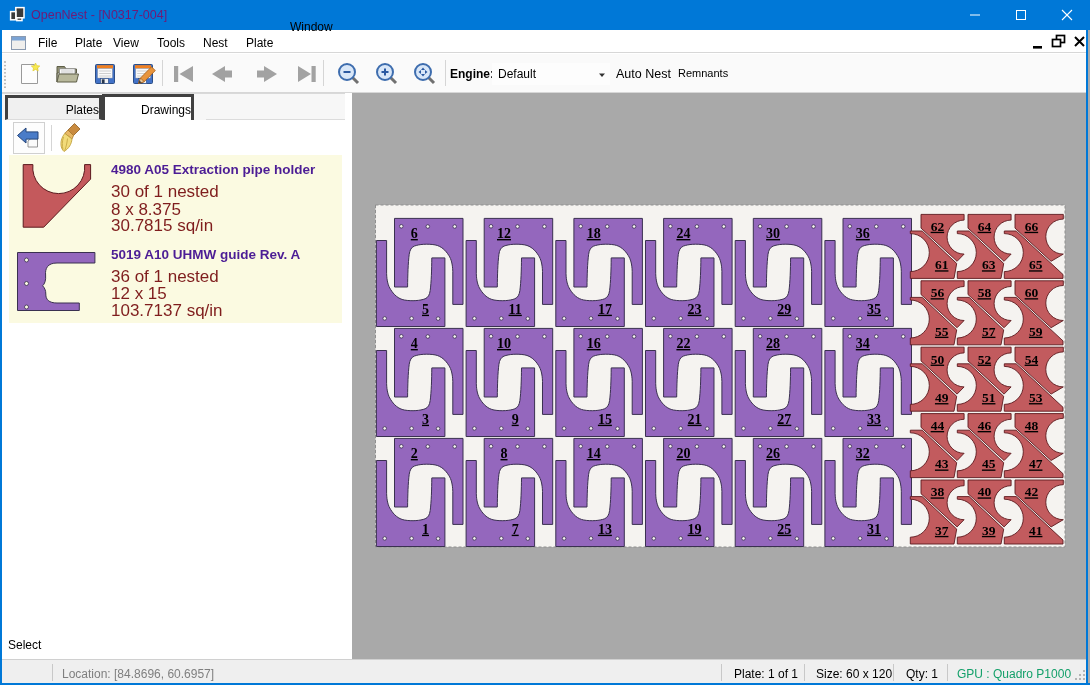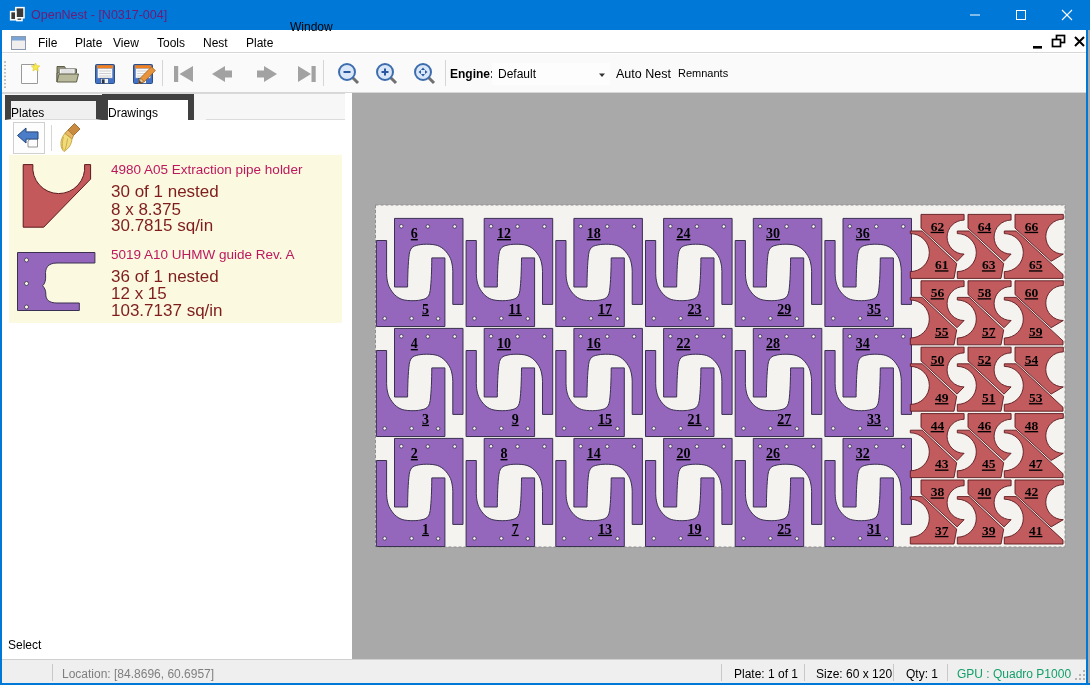--- a/index.html
+++ b/index.html
@@ -4,30 +4,30 @@
 *{margin:0;padding:0;box-sizing:border-box}
 body{width:1090px;height:685px;font-family:"Liberation Sans",sans-serif;overflow:hidden;position:relative;background:#fff}
 .abs{position:absolute}
 #titlebar{left:0;top:0;width:1090px;height:30px;background:#0078D7;color:#fff}
 #titletext{left:31px;top:8px;font-size:12.5px;color:#701a75}
 #menubar{left:2px;top:30px;width:1086px;height:23px;background:#fff;border-bottom:1px solid #D7D7D7}
 .menuitem{top:6px;font-size:12px;color:#000}
 #toolbar{left:2px;top:54px;width:1086px;height:39px;background:#FAFAFA;border-bottom:1px solid #D7D7D7}
 .tsep{top:6px;width:1px;height:26px;background:#D5D5D5}
 #tabstrip{left:2px;top:93px;width:343px;height:27px;background:#F7F7F7;border-top:1px solid #D9D9D9}
-.tab{top:2px;height:25px;font-size:12px;color:#000;text-align:left;border:6px solid #404040}
+.tab{top:2px;height:25px;font-size:12px;color:#000;text-align:right;border:3px solid #404040}
 #panel{left:2px;top:120px;width:343px;height:539px;background:#fff}
 #canvas{left:352px;top:93px;width:738px;height:566px;background:#A9A9A9}
 #statusbar{left:0;top:659px;width:1090px;height:26px;background:#EFEFEF;border-top:1px solid #D0D0D0;border-bottom:2px solid #0078D7;font-size:12px}
 .ssep{top:3px;width:1px;height:17px;background:#C8C8C8}
 .stext{font-size:12px;color:#000}
 .gray{color:#7F7F7F}
 #wleft{left:0;top:30px;width:2px;height:653px;background:#0078D7}
 #wright{left:1086px;top:30px;width:2px;height:653px;background:#0078D7}
-.itemtitle{font-size:13.5px;font-weight:normal;color:#be185d}
+.itemtitle{font-size:13.5px;font-weight:bold;color:#4c1d95}
 .itemline{font-size:17px;color:#7f1d1d}
 svg text{font-family:"Liberation Serif",serif;font-weight:bold;fill:#000;text-anchor:middle}
 </style></head><body>
 <div class="abs" id="titlebar"></div>
 <svg class="abs" style="left:9px;top:5px" width="18" height="18" viewBox="0 0 18 18">
 <rect x="6.8" y="2.6" width="8.2" height="10.2" fill="#3A3A3A" stroke="#fff" stroke-width="1.5"></rect>
 <rect x="1.6" y="6.6" width="5.2" height="8.2" fill="#3A3A3A" stroke="#fff" stroke-width="1.5"></rect>
 <rect x="7.8" y="12.8" width="5.2" height="2.8" fill="#3A3A3A" stroke="#fff" stroke-width="1.5"></rect>
 </svg>
 <div class="abs" id="titletext">OpenNest - [N0317-004]</div>

